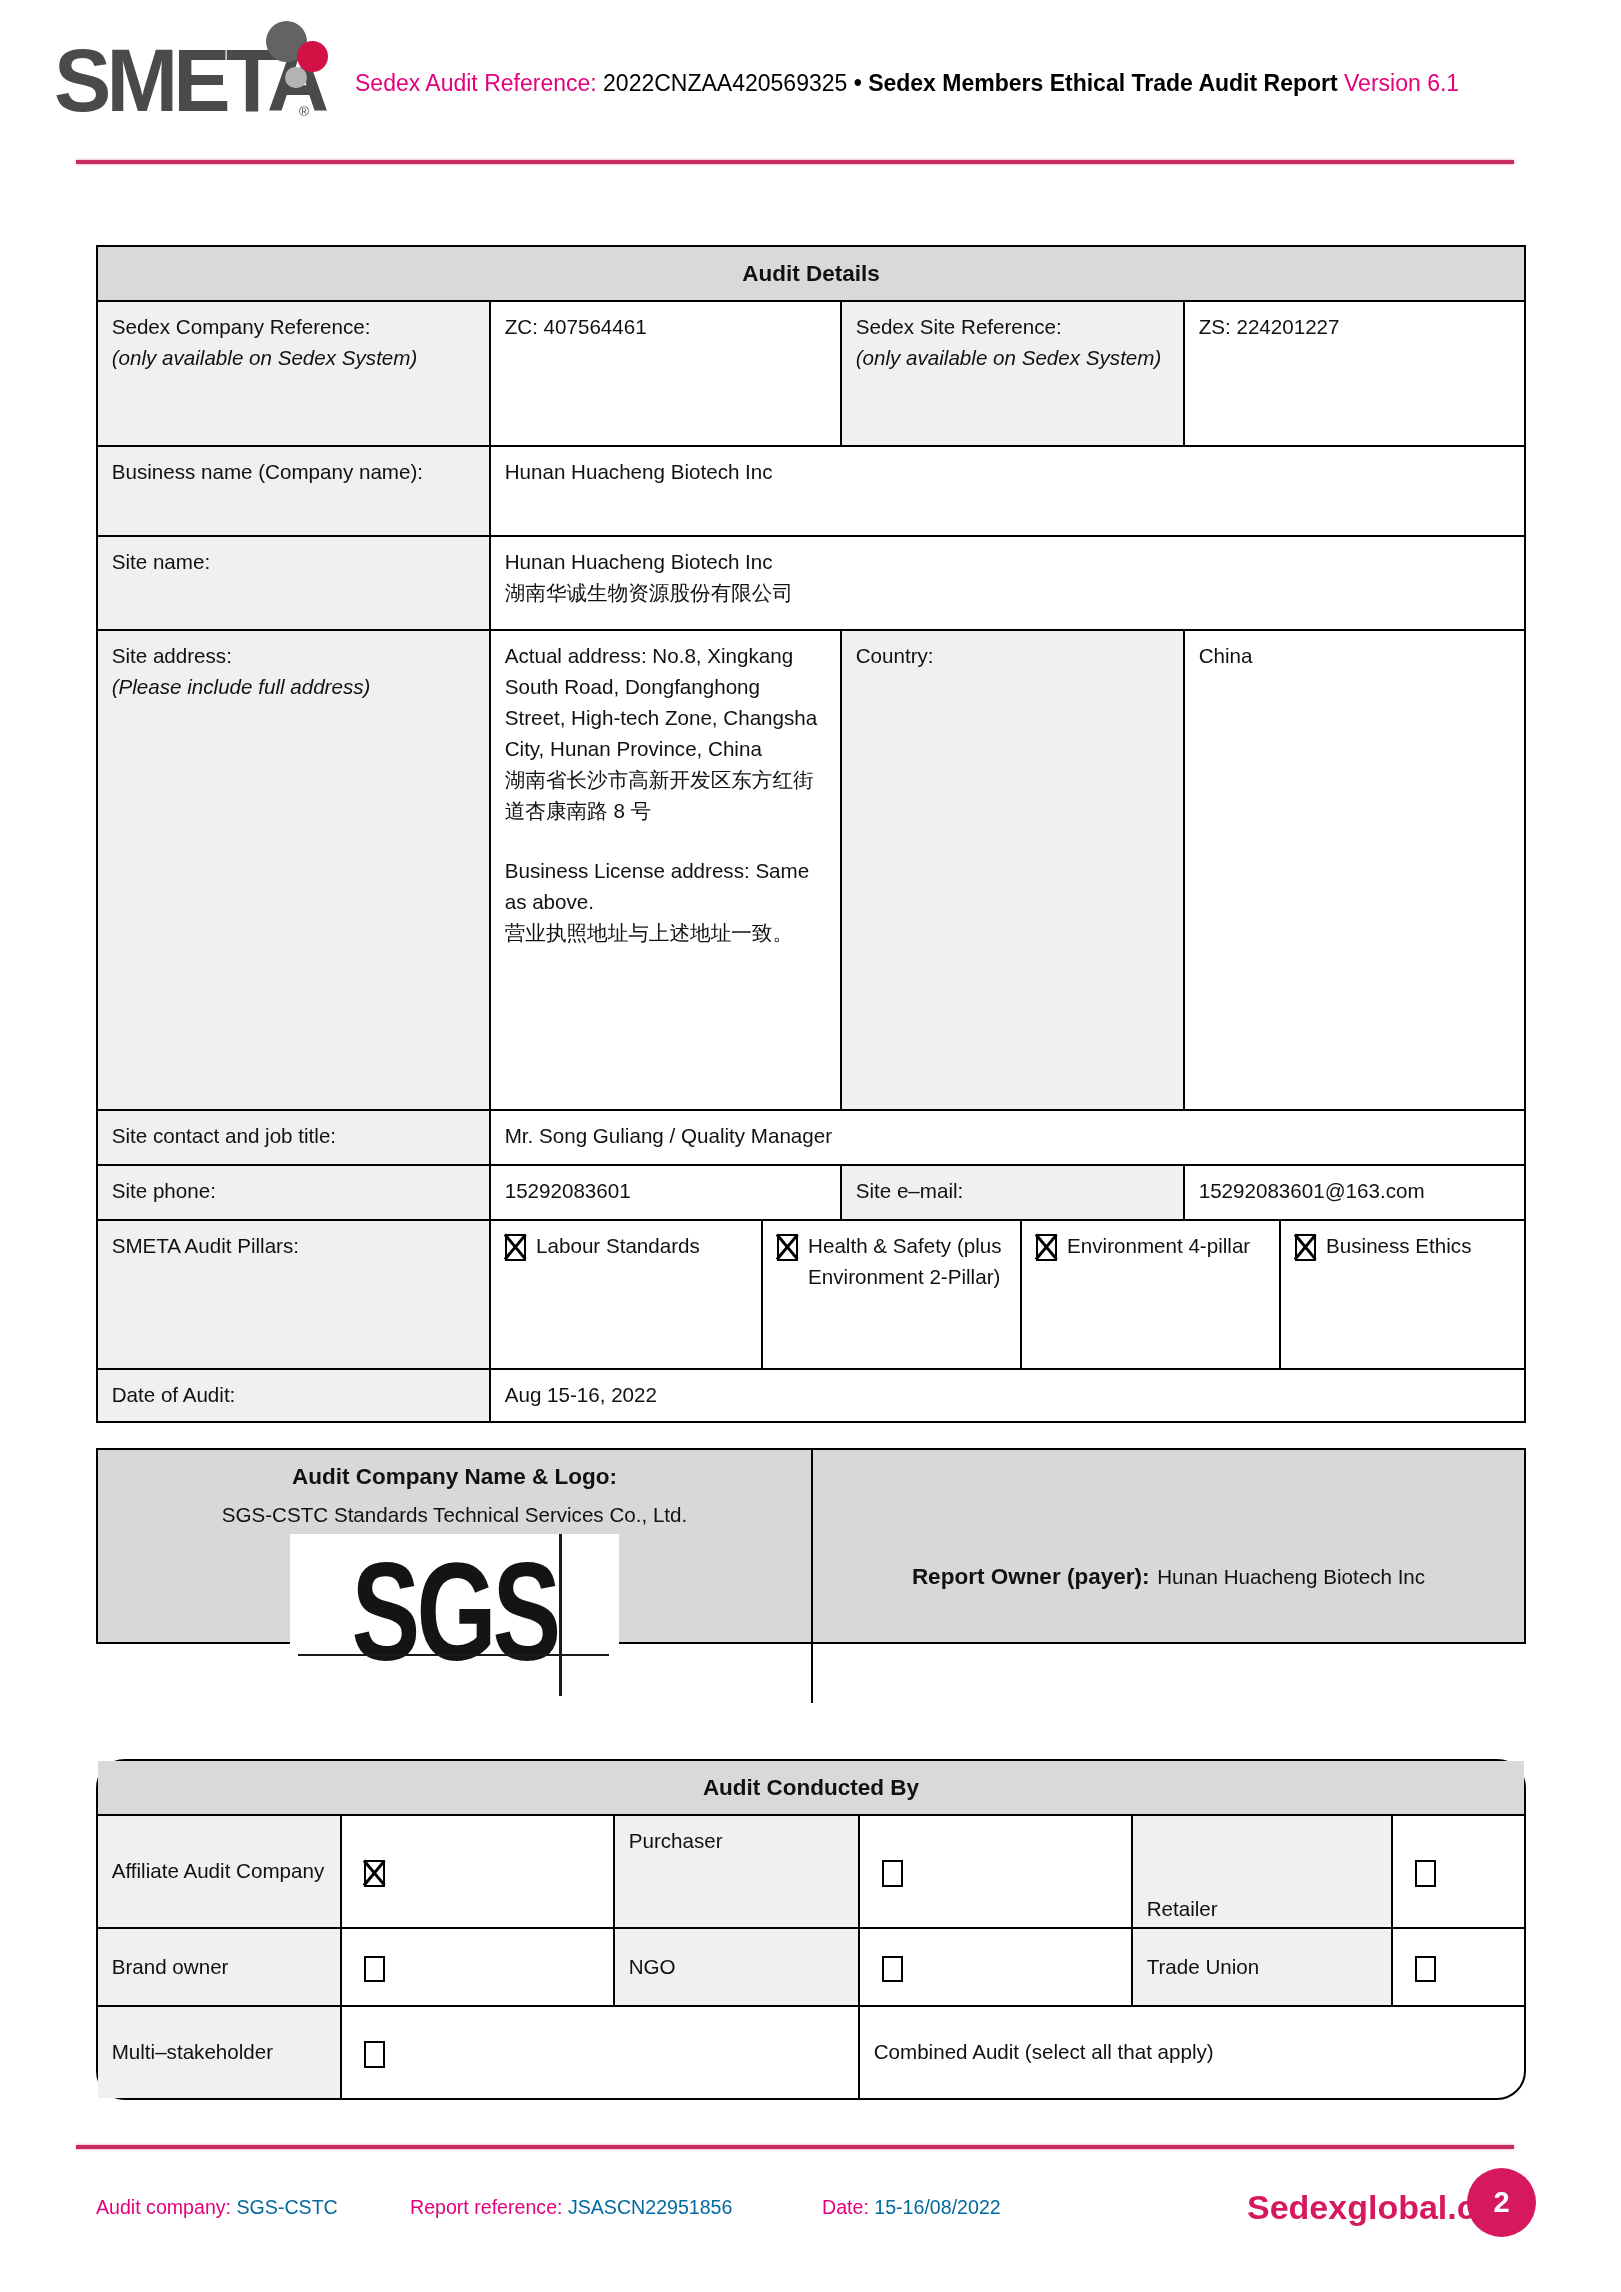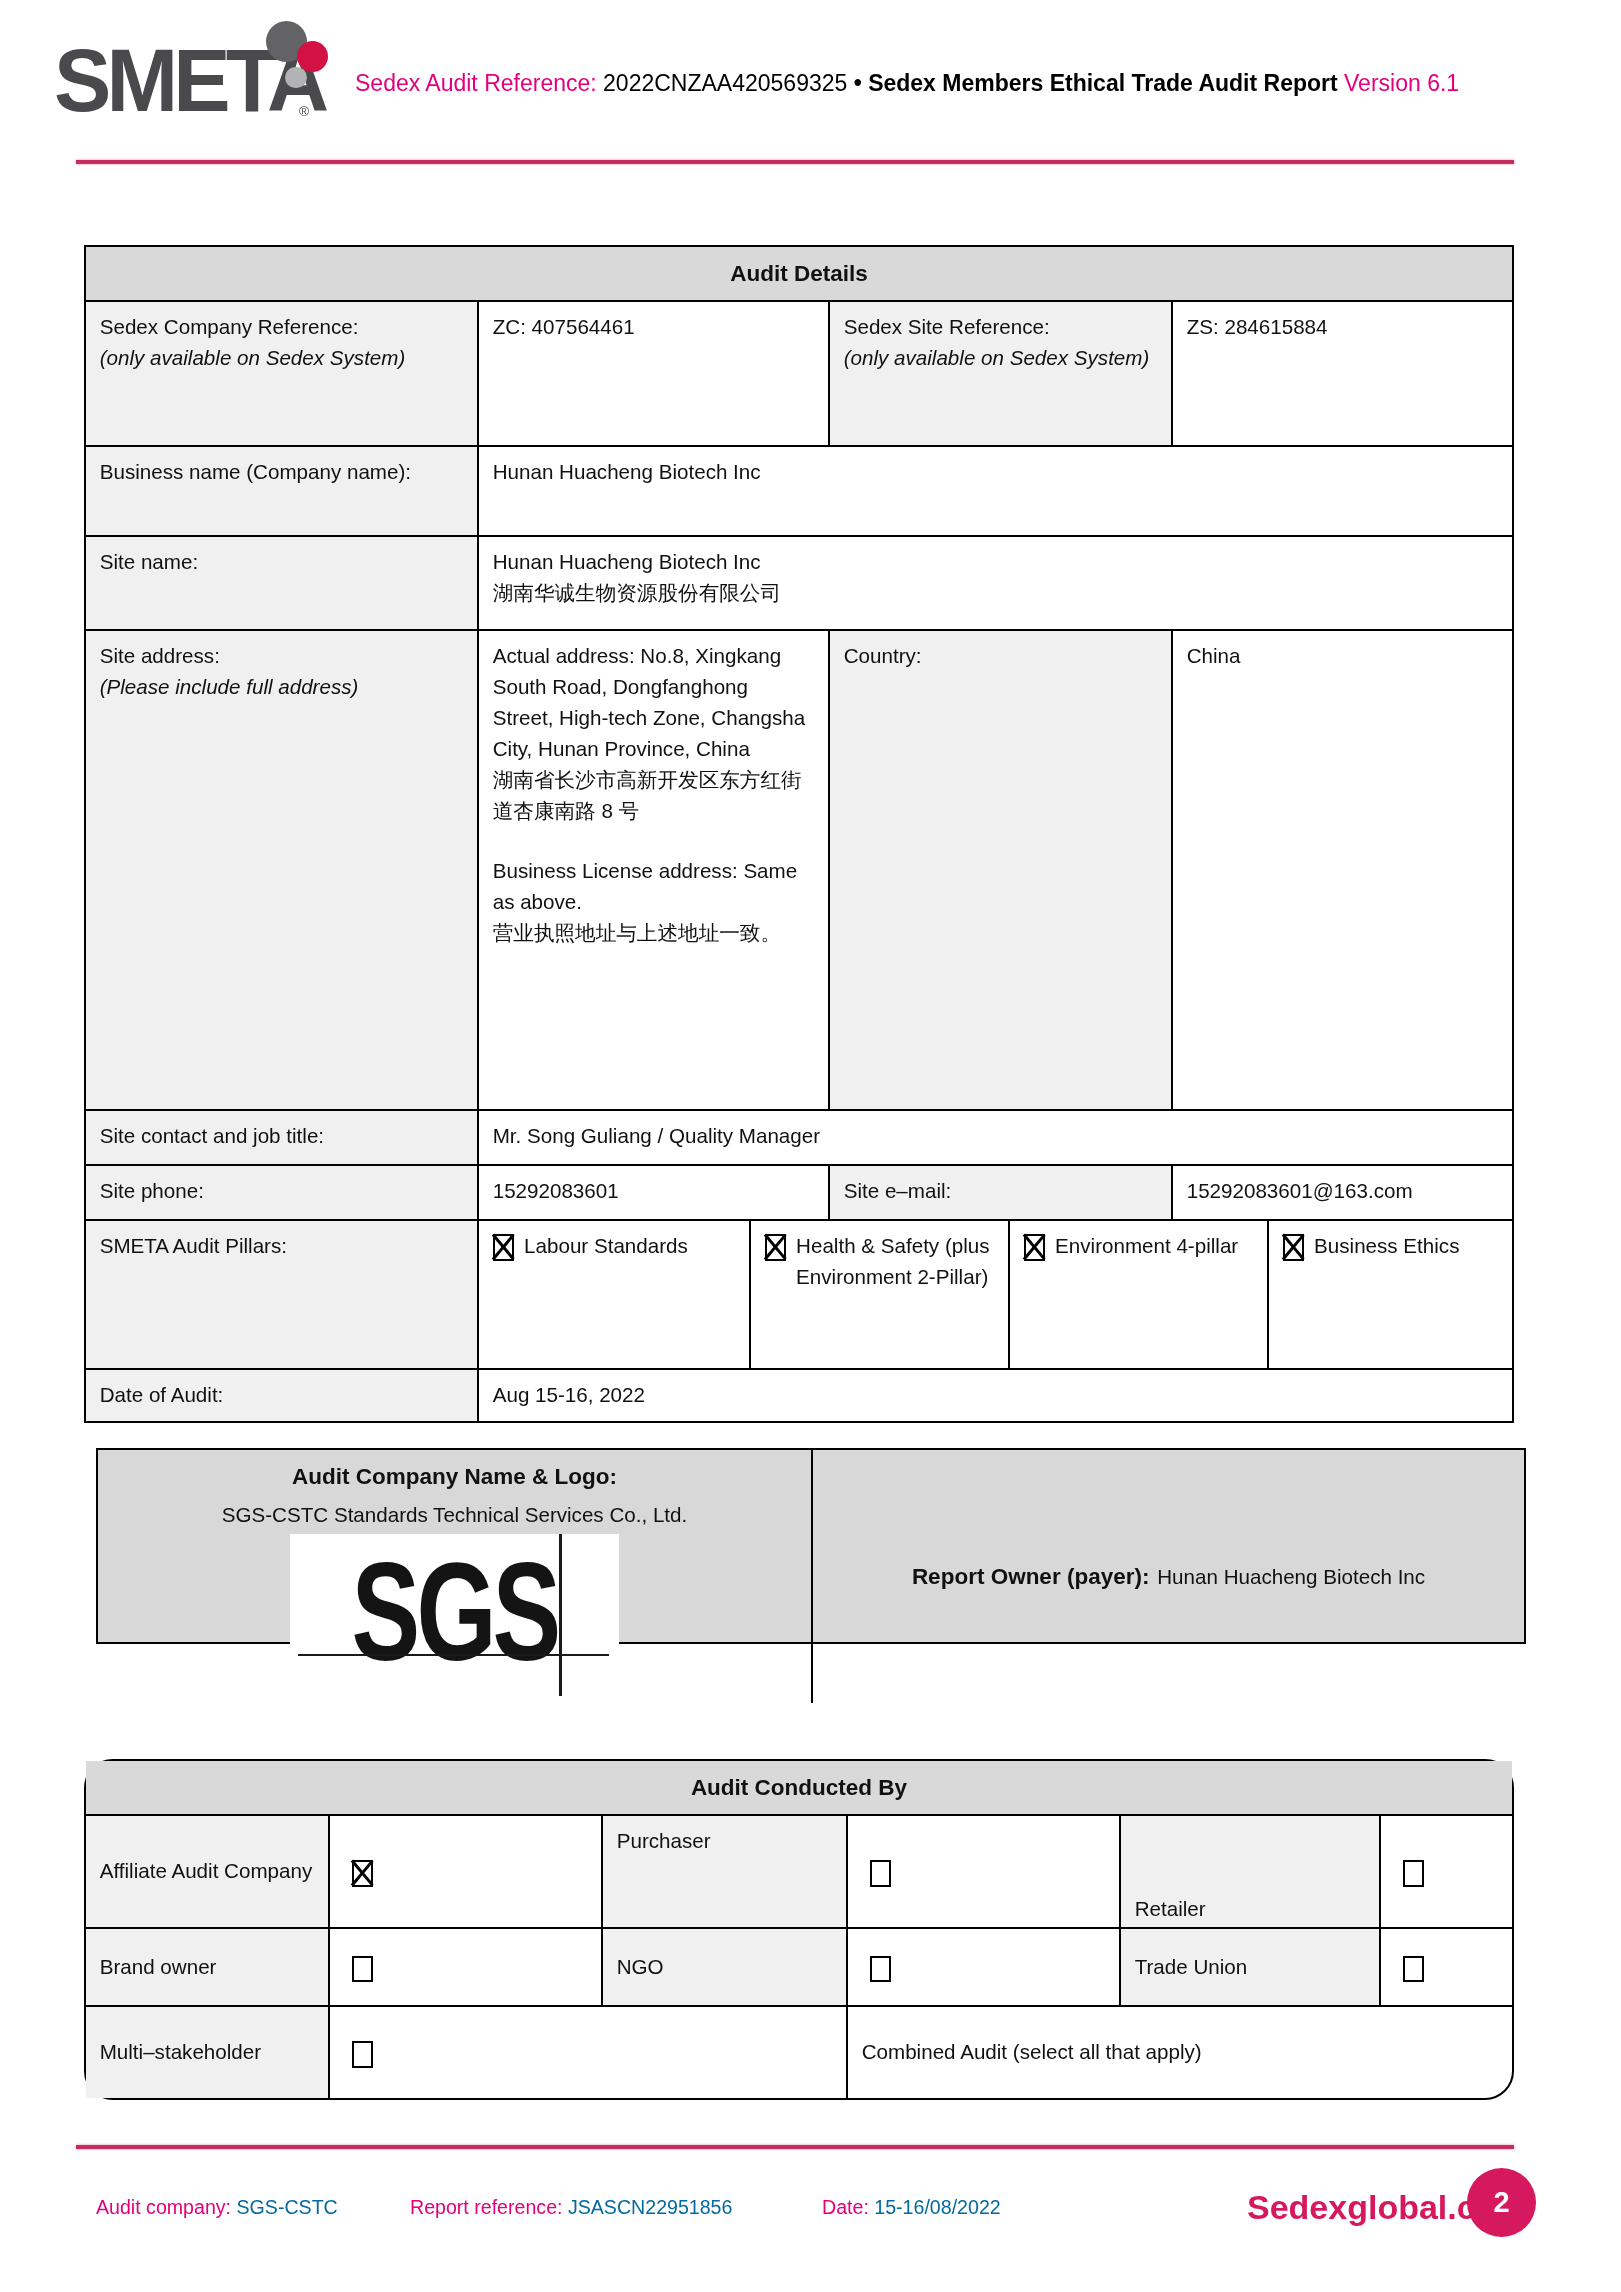--- a/index.html
+++ b/index.html
@@ -40,21 +40,21 @@
     font-size:23px;line-height:1.3;white-space:nowrap;
   }
   .header-ref .pink{color:var(--magenta);}
   .header-ref .bold{font-weight:700;color:#000;}
   .header-ref .plain{color:#000;}
   .rule{position:absolute;left:76px;width:1438px;height:3.9px;background:var(--rule);box-shadow:0 0 2.9px rgba(198,44,94,.55);}
   .rule-top{top:160px;}
   .rule-bottom{top:2145px;}
 
   
-  .xtable{position:absolute;left:84px;width:1430px;border:2.9px solid #000;background:#fff;}
+  .xtable{position:absolute;left:96px;width:1430px;border:2.9px solid #000;background:#fff;}
   .xrow{display:grid;border-top:2.9px solid #000;}
   .xrow:first-child{border-top:none;}
   .xcell{border-left:2px solid #000;padding:9.8px 13.7px;font-size:20.6px;line-height:1.5;min-width:0;}
   .xcell:first-child{border-left:none;}
   .band{background:var(--band);font-weight:700;text-align:center;font-size:22.5px;display:flex;align-items:center;justify-content:center;}
   .lbl{background:var(--label-bg);}
   .italic{font-style:italic;}
   .spacer{height:30px;}
 
   
@@ -148,21 +148,21 @@
     <div class="xrow r1">
       <div class="xcell lbl">
         <div>Sedex Company Reference:</div>
         <div class="italic">(only available on Sedex System)</div>
       </div>
       <div class="xcell">ZC: 407564461</div>
       <div class="xcell lbl">
         <div>Sedex Site Reference:</div>
         <div class="italic">(only available on Sedex System)</div>
       </div>
-      <div class="xcell">ZS: 284615884</div>
+      <div class="xcell">ZS: 224201227</div>
     </div>
     <div class="xrow r2">
       <div class="xcell lbl">Business name (Company name):</div>
       <div class="xcell">Hunan Huacheng Biotech Inc</div>
     </div>
     <div class="xrow r3">
       <div class="xcell lbl">Site name:</div>
       <div class="xcell">
         <div>Hunan Huacheng Biotech Inc</div>
         <div>湖南华诚生物资源股份有限公司</div>

